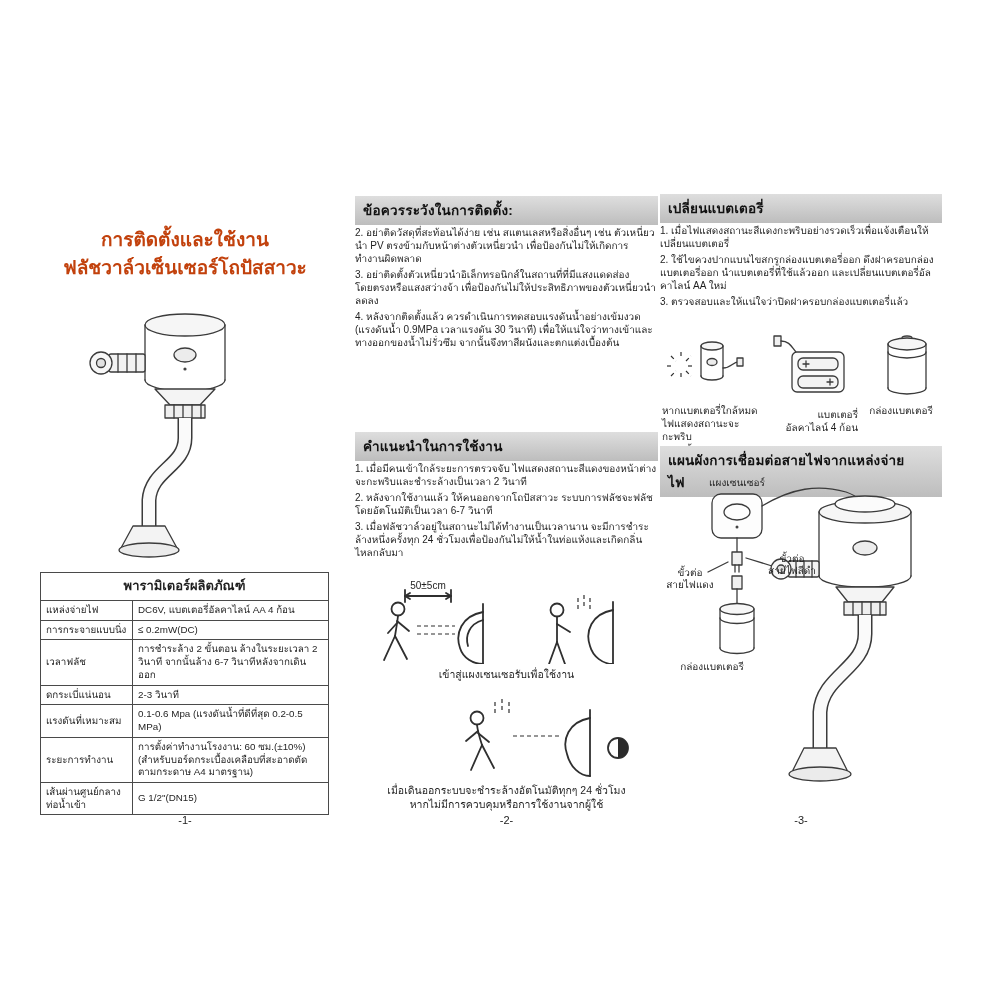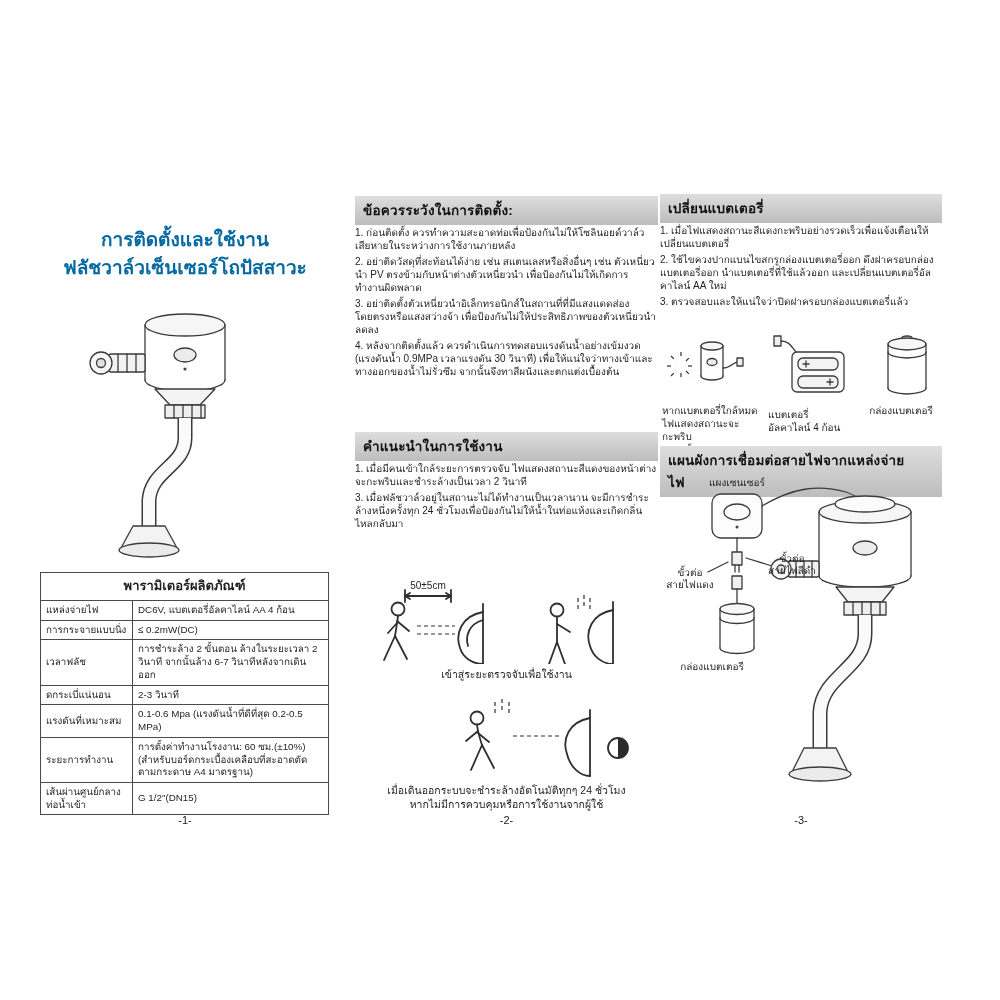--- a/index.html
+++ b/index.html
@@ -13,21 +13,21 @@
     background:#ffffff; overflow:hidden;
   }
   .col { position:absolute; top:0; height:1000px; }
   .col1 { left:40px;  width:290px; }
   .col2 { left:355px; width:303px; }
   .col3 { left:660px; width:282px; }
   .abs { position:absolute; }
 
   .doc-title {
     width:100%; text-align:center; font-weight:bold;
-    font-size:19px; line-height:1.45; color:#0369a1;
+    font-size:19px; line-height:1.45; color:#c2410c;
   }
   .sec-header {
     width:100%; background:linear-gradient(180deg,#dedede,#bdbdbd);
     font-weight:bold; font-size:13.5px; color:#111;
     padding:3px 22px 4px 8px; letter-spacing:.2px;
   }
   .body-text {
     font-size:10px; line-height:1.3; margin-bottom:3px;
     overflow-wrap:break-word; word-break:break-word;
   }
@@ -129,30 +129,30 @@
     </table>
 
     <div class="pagenum abs" style="top:814px;">-1-</div>
   </section>
 
   <section class="col col2">
 
     <div class="sec-header abs" style="top:196px;">ข้อควรระวังในการติดตั้ง:</div>
 
     <div class="abs" style="top:226px; width:303px;">
-      <p class="body-text">1. ก่อนติดตั้ง ควรทำความสะอาดท่อเพื่อป้องกันไม่ให้โซลินอยด์วาล์วเสียหายในระหว่างการใช้งานภายหลัง</p>
       <p class="body-text">2. อย่าติดวัสดุที่สะท้อนได้ง่าย เช่น สแตนเลสหรือสิ่งอื่นๆ เช่น ตัวเหนี่ยวนำ PV ตรงข้ามกับหน้าต่างตัวเหนี่ยวนำ เพื่อป้องกันไม่ให้เกิดการทำงานผิดพลาด</p>
       <p class="body-text">3. อย่าติดตั้งตัวเหนี่ยวนำอิเล็กทรอนิกส์ในสถานที่ที่มีแสงแดดส่องโดยตรงหรือแสงสว่างจ้า เพื่อป้องกันไม่ให้ประสิทธิภาพของตัวเหนี่ยวนำลดลง</p>
       <p class="body-text">4. หลังจากติดตั้งแล้ว ควรดำเนินการทดสอบแรงดันน้ำอย่างเข้มงวด (แรงดันน้ำ 0.9MPa เวลาแรงดัน 30 วินาที) เพื่อให้แน่ใจว่าทางเข้าและทางออกของน้ำไม่รั่วซึม จากนั้นจึงทาสีผนังและตกแต่งเบื้องต้น</p>
     </div>
 
     <div class="sec-header abs" style="top:432px;">คำแนะนำในการใช้งาน</div>
 
     <div class="abs" style="top:462px; width:303px;">
       <p class="body-text">1. เมื่อมีคนเข้าใกล้ระยะการตรวจจับ ไฟแสดงสถานะสีแดงของหน้าต่าง จะกะพริบและชำระล้างเป็นเวลา 2 วินาที</p>
+      <p class="body-text">2. หลังจากใช้งานแล้ว ให้คนออกจากโถปัสสาวะ ระบบการฟลัชจะฟลัชโดยอัตโนมัติเป็นเวลา 6-7 วินาที</p>
       <p class="body-text">3. เมื่อฟลัชวาล์วอยู่ในสถานะไม่ได้ทำงานเป็นเวลานาน จะมีการชำระล้างหนึ่งครั้งทุก 24 ชั่วโมงเพื่อป้องกันไม่ให้น้ำในท่อแห้งและเกิดกลิ่นไหลกลับมา</p>
     </div>
 
     <svg class="abs" style="left:10px; top:580px;" width="280" height="84" viewBox="0 0 280 84">
       <g class="person">
         <line x1="40" y1="16" x2="86" y2="16"></line>
         <line x1="40" y1="10" x2="40" y2="22"></line>
         <line x1="86" y1="10" x2="86" y2="22"></line>
         <path d="M45,13 L40,16 L45,19"></path>
         <path d="M81,13 L86,16 L81,19"></path>
@@ -181,21 +181,21 @@
         <path d="M192,62 L200,84"></path>
       </g>
       <line class="dash" x1="213" y1="18" x2="213" y2="30"></line>
       <line class="dash" x1="219" y1="15" x2="219" y2="27"></line>
       <line class="dash" x1="225" y1="18" x2="225" y2="30"></line>
       <g class="person">
         <path d="M248,22 L248,84"></path>
         <path d="M248,30 C226,34 220,52 225,66 C228,77 238,84 248,84"></path>
       </g>
     </svg>
-    <div class="caption abs" style="top:668px; width:303px;">เข้าสู่ระยะตรวจจับเพื่อใช้งาน</div>
+    <div class="caption abs" style="top:668px; width:303px;">เข้าสู่แผงเซนเซอรับเพื่อใช้งาน</div>
 
     <svg class="abs" style="left:10px; top:692px;" width="280" height="90" viewBox="0 0 280 90">
       <g class="person">
         <circle cx="112" cy="26" r="6.5"></circle>
         <path d="M112,33 C113,41 115,47 117,53"></path>
         <path d="M113,39 L101,49"></path>
         <path d="M113,41 L124,50"></path>
         <path d="M117,53 L106,78"></path>
         <path d="M117,53 L129,76"></path>
       </g>
@@ -275,21 +275,21 @@
         <path d="M16,58 A19,6 0 0 0 54,58"></path>
         <path d="M16,22 A19,6 0 0 0 54,22"></path>
       </g>
     </svg>
 
     <div class="caption-sm abs" style="left:2px; top:404px; width:104px;">
       <div>หากแบตเตอรี่ใกล้หมด</div>
       <div>ไฟแสดงสถานะจะกะพริบ</div>
       <div>สองครั้ง</div>
     </div>
-    <div class="caption-sm abs" style="left:108px; top:408px; width:90px; text-align:left;">
+    <div class="caption-sm abs" style="left:108px; top:408px; width:90px; text-align:right;">
       <div>แบตเตอรี่</div>
       <div>อัลคาไลน์ 4 ก้อน</div>
     </div>
     <div class="caption-sm abs" style="left:200px; top:404px; width:82px; text-align:center;">กล่องแบตเตอรี</div>
 
     <div class="sec-header abs" style="top:446px;">แผนผังการเชื่อมต่อสายไฟจากแหล่งจ่ายไฟ</div>
 
     <svg class="abs" style="left:0; top:472px;" width="282" height="340" viewBox="0 0 282 340">
       <g class="sk">
         <rect x="52" y="22" width="50" height="44" rx="9" fill="#fdfdfd"></rect>

